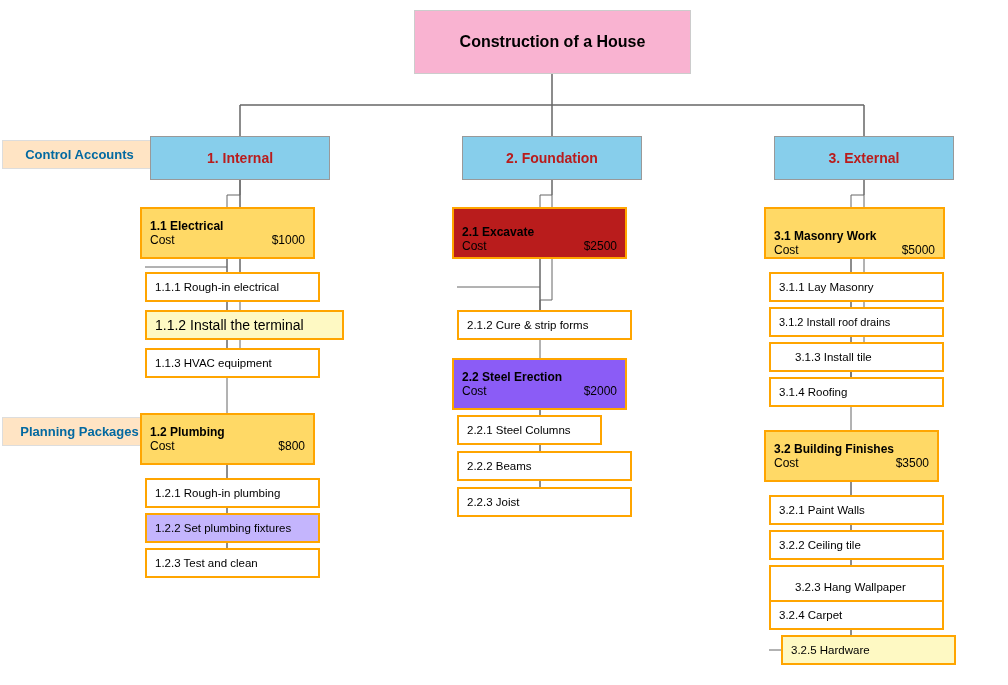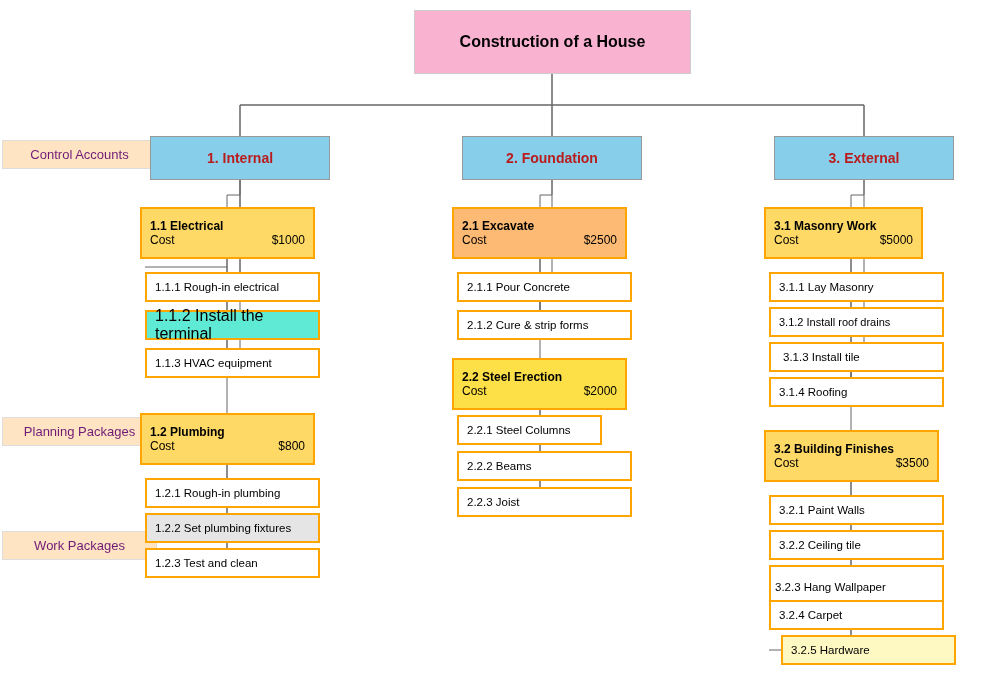--- a/index.html
+++ b/index.html
@@ -65,22 +65,22 @@
     }
 
     
     .side-label {
       position: absolute;
       left: 2px;
       background: #ffe4c4;
       border: 1px solid #ccc;
       padding: 6px 8px;
       font-size: 13px;
-      font-weight: normal;
-      color: #701a75;
+      font-weight: bold;
+      color: #0369a1;
     }
 
     
     .connectors {
       position: absolute;
       top: 0;
       left: 0;
       width: 1008px;
       height: 685px;
       pointer-events: none;
@@ -181,21 +181,20 @@
     <line x1="240" y1="350" x2="227" y2="350" stroke="#666" stroke-width="1"></line>
     <line x1="227" y1="350" x2="227" y2="413" stroke="#666" stroke-width="1"></line>
   </svg>
 
   <div class="root-node" style="position:absolute; left:414px; top:10px; width:277px; height:64px; background:#f9b3d1; border:1px solid #ccc; display:flex; align-items:center; justify-content:center; font-weight:bold; font-size:16px; text-align:center;">Construction of a House</div>
 
   <div class="side-label" style="position:absolute; left:2px; top:140px; background:#ffe4c4; border:1px solid #ddd; padding:6px 10px; font-size:13px; width:155px; text-align:center;">Control Accounts</div>
 
   <div class="side-label" style="position:absolute; left:2px; top:417px; background:#ffe4c4; border:1px solid #ddd; padding:6px 10px; font-size:13px; width:155px; text-align:center;">Planning Packages</div>
 
-  <div class="side-label" style="position:absolute; left:2px; top:531px; background:#ffe4c4; border:1px solid #ddd; padding:6px 10px; font-size:13px; width:155px; text-align:center;">Work Packages</div>
 
   <div class="level1-box" style="position:absolute; left:150px; top:136px; width:180px; height:44px; background:#87ceeb; border:1px solid #999; display:flex; align-items:center; justify-content:center; font-size:14px; font-weight:bold;">1. Internal</div>
   <div class="level1-box" style="position:absolute; left:462px; top:136px; width:180px; height:44px; background:#87ceeb; border:1px solid #999; display:flex; align-items:center; justify-content:center; font-size:14px; font-weight:bold;">2. Foundation</div>
   <div class="level1-box" style="position:absolute; left:774px; top:136px; width:180px; height:44px; background:#87ceeb; border:1px solid #999; display:flex; align-items:center; justify-content:center; font-size:14px; font-weight:bold;">3. External</div>
 
   <div style="position:absolute; left:140px; top:207px; width:175px; height:52px; background:#ffd966; border:2px solid #ffa500; display:flex; flex-direction:column; justify-content:center; padding:4px 8px;">
     <div style="font-weight:bold; font-size:12px;">1.1 Electrical</div>
     <div style="font-size:12px; display:flex; justify-content:space-between;">
       <span>Cost</span>
       <span>$1000</span>
@@ -203,68 +202,67 @@
   </div>
 
   <div style="position:absolute; left:140px; top:413px; width:175px; height:52px; background:#ffd966; border:2px solid #ffa500; display:flex; flex-direction:column; justify-content:center; padding:4px 8px;">
     <div style="font-weight:bold; font-size:12px;">1.2 Plumbing</div>
     <div style="font-size:12px; display:flex; justify-content:space-between;">
       <span>Cost</span>
       <span>$800</span>
     </div>
   </div>
 
-  <div style="position:absolute; left:452px; top:207px; width:175px; height:52px; background:#fdba74; border:2px solid #ffa500; display:flex; flex-direction:column; justify-content:center; padding:4px 8px;">
+  <div style="position:absolute; left:452px; top:207px; width:175px; height:52px; background:#b91c1c; border:2px solid #ffa500; display:flex; flex-direction:column; justify-content:flex-end; padding:4px 8px;">
     <div style="font-weight:bold; font-size:12px;">2.1 Excavate</div>
     <div style="font-size:12px; display:flex; justify-content:space-between;">
       <span>Cost</span>
       <span>$2500</span>
     </div>
   </div>
 
-  <div style="position:absolute; left:452px; top:358px; width:175px; height:52px; background:#fde047; border:2px solid #ffa500; display:flex; flex-direction:column; justify-content:center; padding:2px 8px;">
+  <div style="position:absolute; left:452px; top:358px; width:175px; height:52px; background:#8b5cf6; border:2px solid #ffa500; display:flex; flex-direction:column; justify-content:center; padding:2px 8px;">
     <div style="font-weight:bold; font-size:12px;">2.2 Steel Erection</div>
     <div style="font-size:12px; display:flex; justify-content:space-between;">
       <span>Cost</span>
       <span>$2000</span>
     </div>
   </div>
 
-  <div style="position:absolute; left:764px; top:207px; width:159px; height:52px; background:#ffd966; border:2px solid #ffa500; display:flex; flex-direction:column; justify-content:center; padding:20px 8px;">
+  <div style="position:absolute; left:764px; top:207px; width:181px; height:52px; background:#ffd966; border:2px solid #ffa500; display:flex; flex-direction:column; padding:20px 8px;">
     <div style="font-weight:bold; font-size:12px;">3.1 Masonry Work</div>
     <div style="font-size:12px; display:flex; justify-content:space-between;">
       <span>Cost</span>
       <span>$5000</span>
     </div>
   </div>
 
   <div style="position:absolute; left:764px; top:430px; width:175px; height:52px; background:#ffd966; border:2px solid #ffa500; display:flex; flex-direction:column; justify-content:center; padding:4px 8px;">
     <div style="font-weight:bold; font-size:12px;">3.2 Building Finishes</div>
     <div style="font-size:12px; display:flex; justify-content:space-between;">
       <span>Cost</span>
       <span>$3500</span>
     </div>
   </div>
 
   <div class="level3-box" style="position:absolute; left:145px; top:272px; width:175px; height:30px; background:#fff; border:2px solid #ffa500; display:flex; align-items:center; padding:12px 8px; font-size:11.5px;">1.1.1 Rough-in electrical</div>
-  <div class="level3-box" style="position:absolute; left:145px; top:310px; width:175px; height:30px; background:#5eead4; border:2px solid #ffa500; display:flex; align-items:center; padding:0 8px; font-size:16px;">1.1.2 Install the terminal</div>
+  <div class="level3-box" style="position:absolute; left:145px; top:310px; width:199px; height:30px; background:#fef9c3; border:2px solid #ffa500; display:flex; align-items:center; padding:0 8px; font-size:14px;">1.1.2 Install the terminal</div>
   <div class="level3-box" style="position:absolute; left:145px; top:348px; width:175px; height:30px; background:#fff; border:2px solid #ffa500; display:flex; align-items:center; padding:0 8px; font-size:11.5px;">1.1.3 HVAC equipment</div>
   <div class="level3-box" style="position:absolute; left:145px; top:478px; width:175px; height:30px; background:#fff; border:2px solid #ffa500; display:flex; align-items:center; padding:0 8px; font-size:11.5px;">1.2.1 Rough-in plumbing</div>
-  <div class="level3-box" style="position:absolute; left:145px; top:513px; width:175px; height:30px; background:#e5e5e5; border:2px solid #ffa500; display:flex; align-items:center; padding:0 8px; font-size:11.5px;">1.2.2 Set plumbing fixtures</div>
+  <div class="level3-box" style="position:absolute; left:145px; top:513px; width:175px; height:30px; background:#c4b5fd; border:2px solid #ffa500; display:flex; align-items:center; padding:0 8px; font-size:11.5px;">1.2.2 Set plumbing fixtures</div>
   <div class="level3-box" style="position:absolute; left:145px; top:548px; width:175px; height:30px; background:#fff; border:2px solid #ffa500; display:flex; align-items:center; padding:0 8px; font-size:11.5px;">1.2.3 Test and clean</div>
 
-  <div class="level3-box" style="position:absolute; left:457px; top:272px; width:175px; height:30px; background:#fff; border:2px solid #ffa500; display:flex; align-items:center; padding:0 8px; font-size:11.5px;">2.1.1 Pour Concrete</div>
   <div class="level3-box" style="position:absolute; left:457px; top:310px; width:175px; height:30px; background:#fff; border:2px solid #ffa500; display:flex; align-items:center; padding:0 8px; font-size:11.5px;">2.1.2 Cure &amp; strip forms</div>
   <div class="level3-box" style="position:absolute; left:457px; top:415px; width:145px; height:30px; background:#fff; border:2px solid #ffa500; display:flex; align-items:center; padding:0 8px; font-size:11.5px;">2.2.1 Steel Columns</div>
   <div class="level3-box" style="position:absolute; left:457px; top:451px; width:175px; height:30px; background:#fff; border:2px solid #ffa500; display:flex; align-items:center; padding:0 8px; font-size:11.5px;">2.2.2 Beams</div>
   <div class="level3-box" style="position:absolute; left:457px; top:487px; width:175px; height:30px; background:#fff; border:2px solid #ffa500; display:flex; align-items:center; padding:0 8px; font-size:11.5px;">2.2.3 Joist</div>
 
   <div class="level3-box" style="position:absolute; left:769px; top:272px; width:175px; height:30px; background:#fff; border:2px solid #ffa500; display:flex; align-items:center; padding:0 8px; font-size:11.5px;">3.1.1 Lay Masonry</div>
   <div class="level3-box" style="position:absolute; left:769px; top:307px; width:175px; height:30px; background:#fff; border:2px solid #ffa500; display:flex; align-items:center; padding:0 8px; font-size:11px;">3.1.2 Install roof drains</div>
-  <div class="level3-box" style="position:absolute; left:769px; top:342px; width:175px; height:30px; background:#fff; border:2px solid #ffa500; display:flex; align-items:center; padding:0 12px; font-size:11.5px;">3.1.3 Install tile</div>
+  <div class="level3-box" style="position:absolute; left:769px; top:342px; width:175px; height:30px; background:#fff; border:2px solid #ffa500; display:flex; align-items:center; padding:0 24px; font-size:11.5px;">3.1.3 Install tile</div>
   <div class="level3-box" style="position:absolute; left:769px; top:377px; width:175px; height:30px; background:#fff; border:2px solid #ffa500; display:flex; align-items:center; padding:0 8px; font-size:11.5px;">3.1.4 Roofing</div>
   <div class="level3-box" style="position:absolute; left:769px; top:495px; width:175px; height:30px; background:#fff; border:2px solid #ffa500; display:flex; align-items:center; padding:0 8px; font-size:11.5px;">3.2.1 Paint Walls</div>
   <div class="level3-box" style="position:absolute; left:769px; top:530px; width:175px; height:30px; background:#fff; border:2px solid #ffa500; display:flex; align-items:center; padding:0 8px; font-size:11.5px;">3.2.2 Ceiling tile</div>
-  <div class="level3-box" style="position:absolute; left:769px; top:565px; width:175px; height:44px; background:#fff; border:2px solid #ffa500; display:flex; align-items:center; padding:0 4px; font-size:11.5px;">3.2.3 Hang Wallpaper</div>
+  <div class="level3-box" style="position:absolute; left:769px; top:565px; width:175px; height:44px; background:#fff; border:2px solid #ffa500; display:flex; align-items:center; padding:0 24px; font-size:11.5px;">3.2.3 Hang Wallpaper</div>
   <div class="level3-box" style="position:absolute; left:769px; top:600px; width:175px; height:30px; background:#fff; border:2px solid #ffa500; display:flex; align-items:center; padding:0 8px; font-size:11.5px;">3.2.4 Carpet</div>
   <div class="level3-box" style="position:absolute; left:769px; top:635px; width:175px; height:30px; background:#fef9c3; border:2px solid #ffa500; display:flex; align-items:center; padding:0 8px; font-size:11.5px;margin-left:12px;">3.2.5 Hardware</div>
 
 </div>
 
 </body></html>

